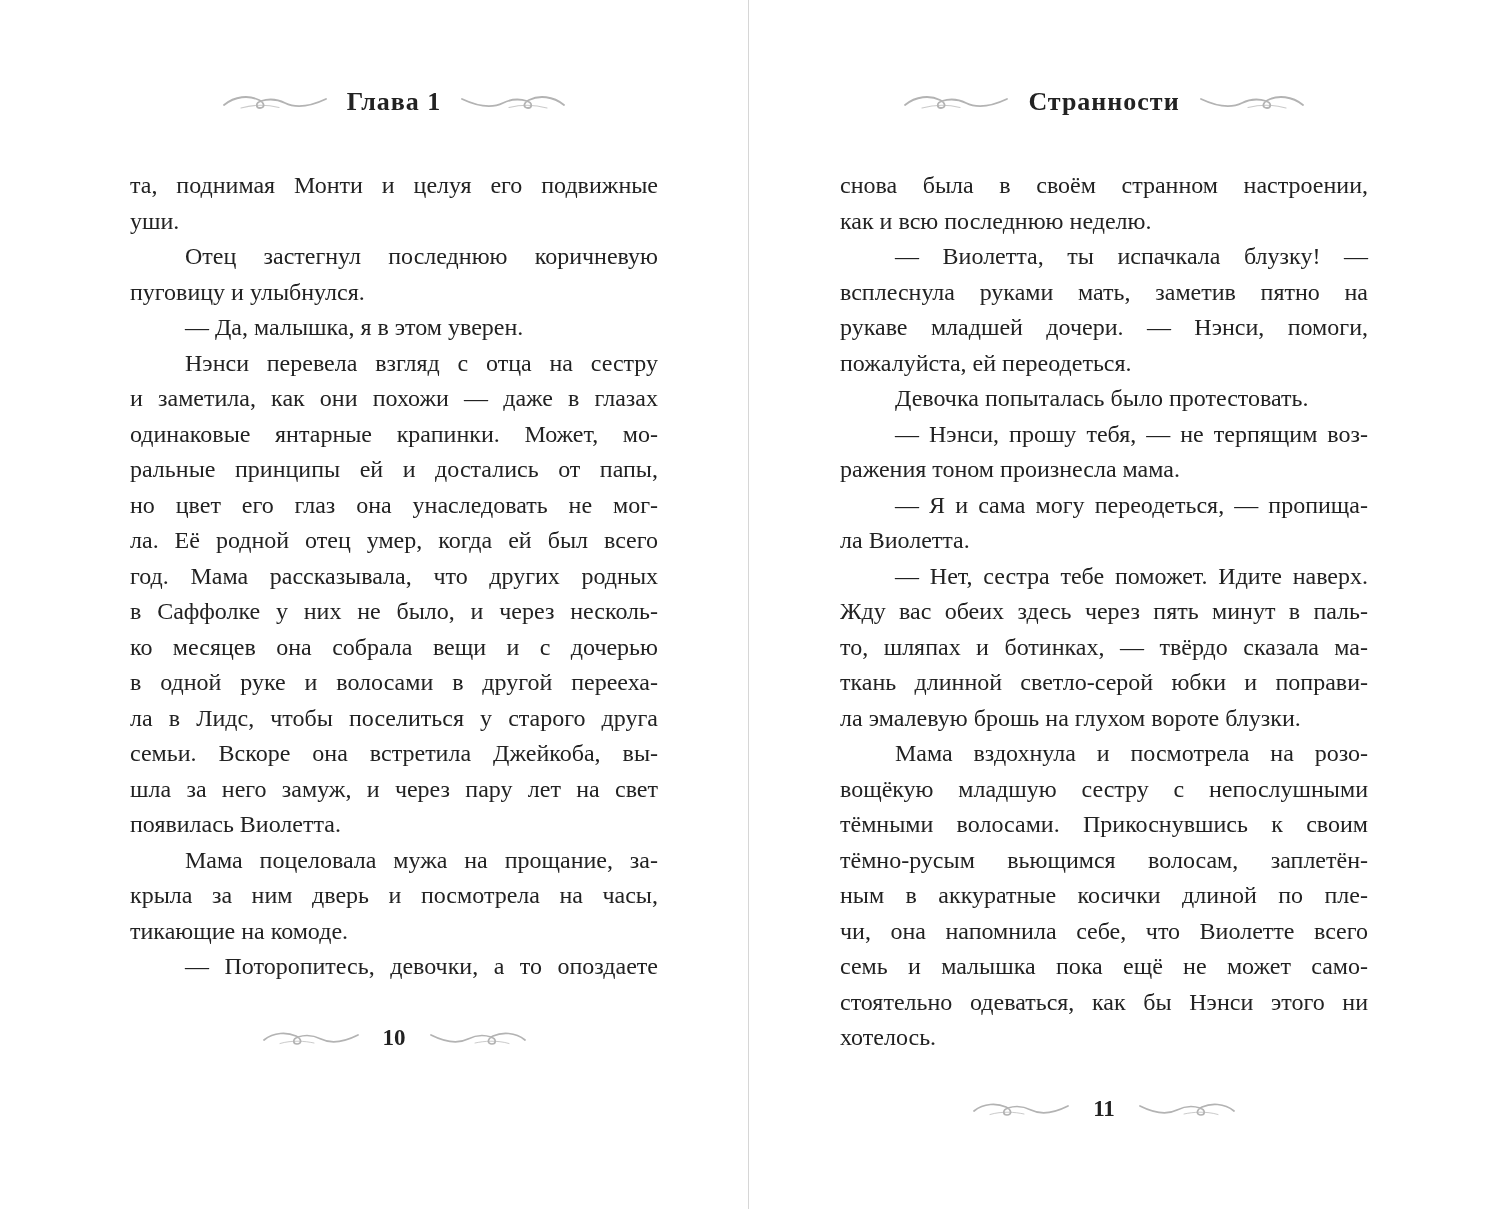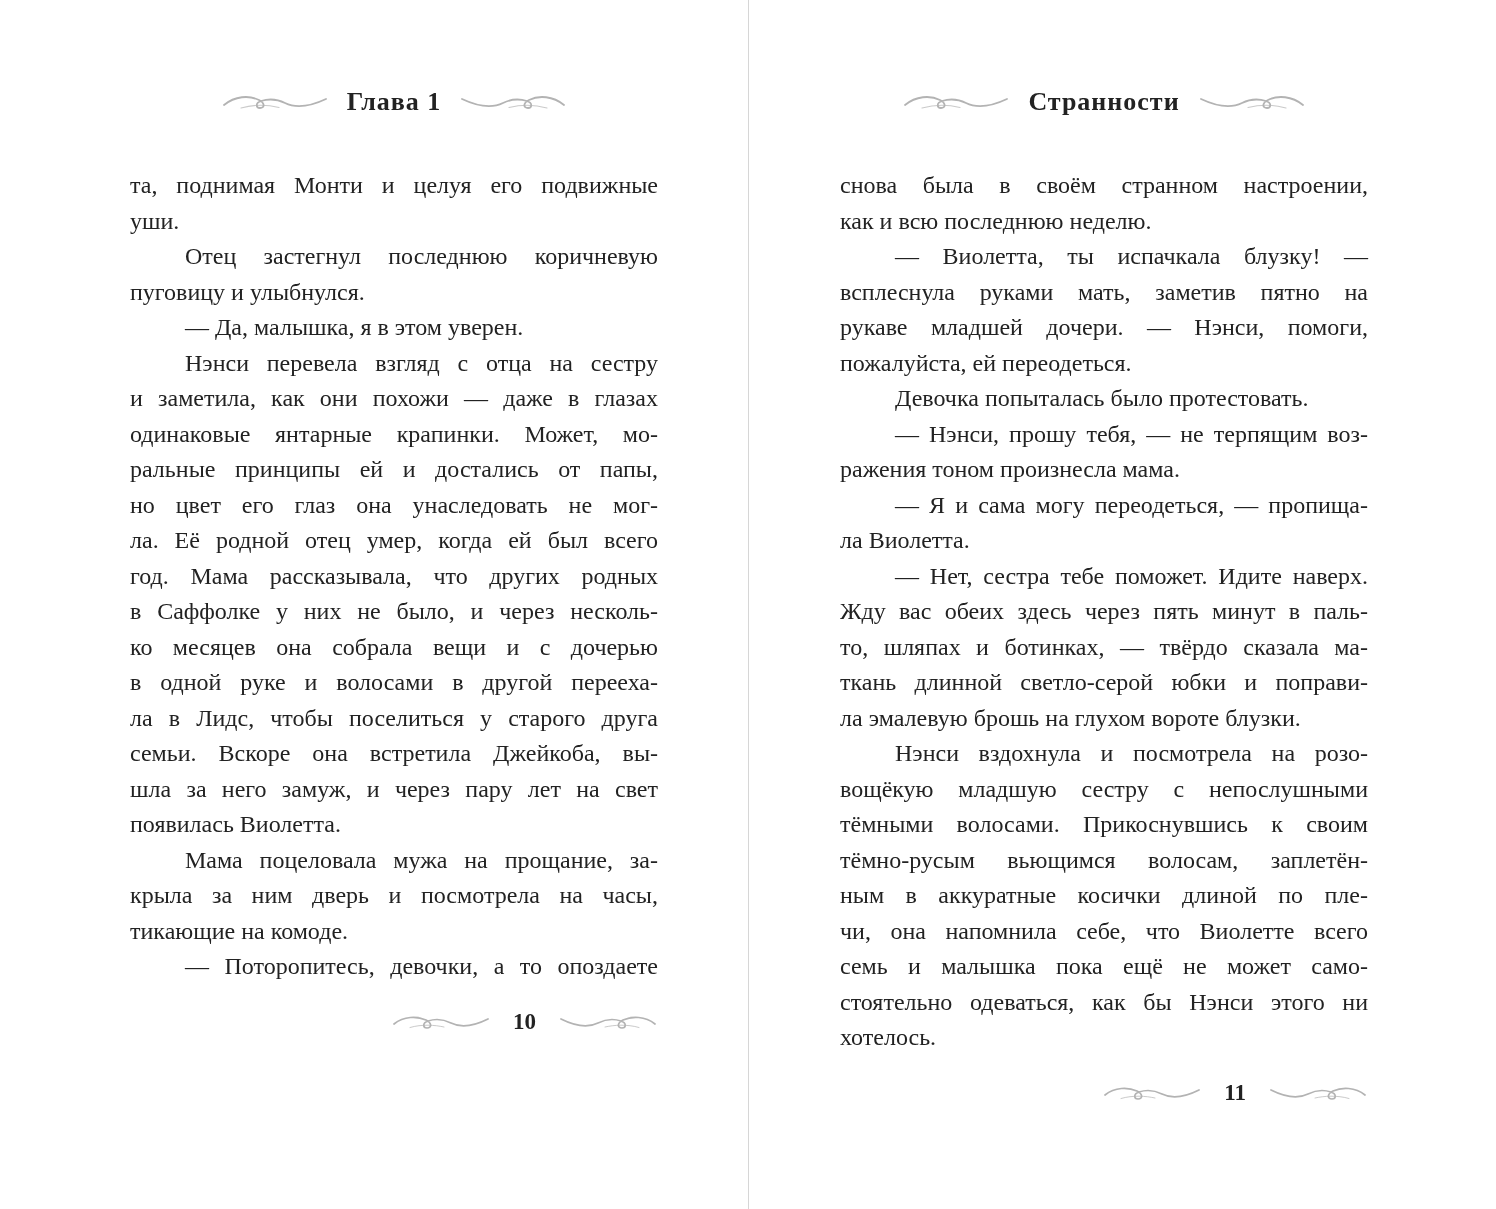--- a/index.html
+++ b/index.html
@@ -55,22 +55,22 @@
   }
   .paragraph{margin:0;}
   .line{
     text-align:justify;
     text-align-last:justify;
   }
   .line.last-line{text-align-last:start;}
   .line.first-line-indent{text-indent:55px;}
 
   .page-footer{
-    display:flex;align-items:center;justify-content:flex-end;
-    gap:22px;flex:0 0 auto;
+    display:flex;align-items:center;justify-content:center;
+    gap:22px;margin-top:16px;flex:0 0 auto;
   }
   .page-number{
     font-weight:bold;font-size:23px;color:var(--text);
   }
 </style>
 </head>
 <body>
 
 <div class="book">
 
@@ -188,21 +188,21 @@
           <div class="line last-line">ла Виолетта.</div>
         </div>
         <div class="paragraph">
           <div class="line first-line-indent">— Нет, сестра тебе поможет. Идите наверх.</div>
           <div class="line">Жду вас обеих здесь через пять минут в паль-</div>
           <div class="line">то, шляпах и ботинках, — твёрдо сказала ма-</div>
           <div class="line">ткань длинной светло-серой юбки и поправи-</div>
           <div class="line last-line">ла эмалевую брошь на глухом вороте блузки.</div>
         </div>
         <div class="paragraph">
-          <div class="line first-line-indent">Нэнси вздохнула и посмотрела на розо-</div>
+          <div class="line first-line-indent">Мама вздохнула и посмотрела на розо-</div>
           <div class="line">вощёкую младшую сестру с непослушными</div>
           <div class="line">тёмными волосами. Прикоснувшись к своим</div>
           <div class="line">тёмно-русым вьющимся волосам, заплетён-</div>
           <div class="line">ным в аккуратные косички длиной по пле-</div>
           <div class="line">чи, она напомнила себе, что Виолетте всего</div>
           <div class="line">семь и малышка пока ещё не может само-</div>
           <div class="line">стоятельно одеваться, как бы Нэнси этого ни</div>
           <div class="line last-line">хотелось.</div>
         </div>
       </div>

